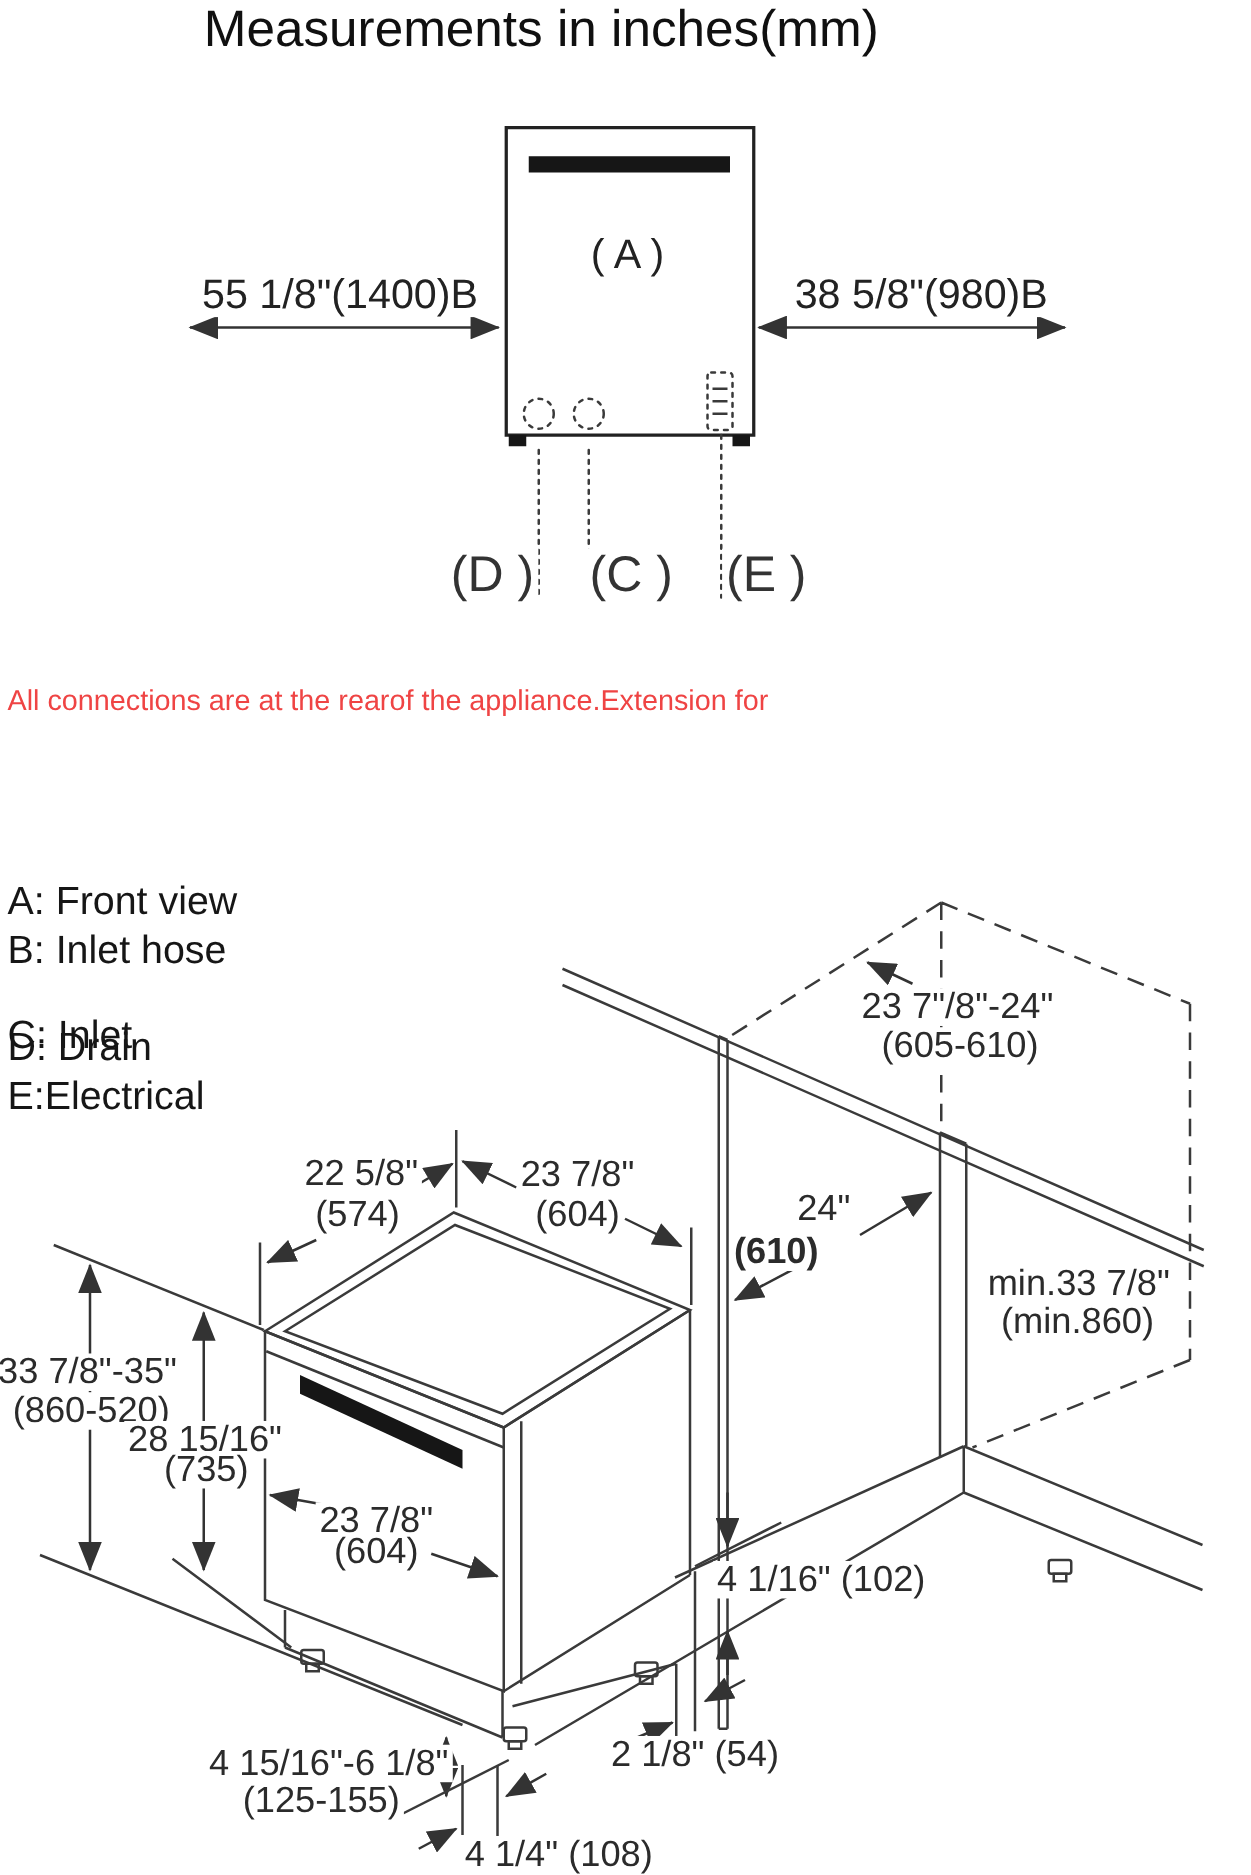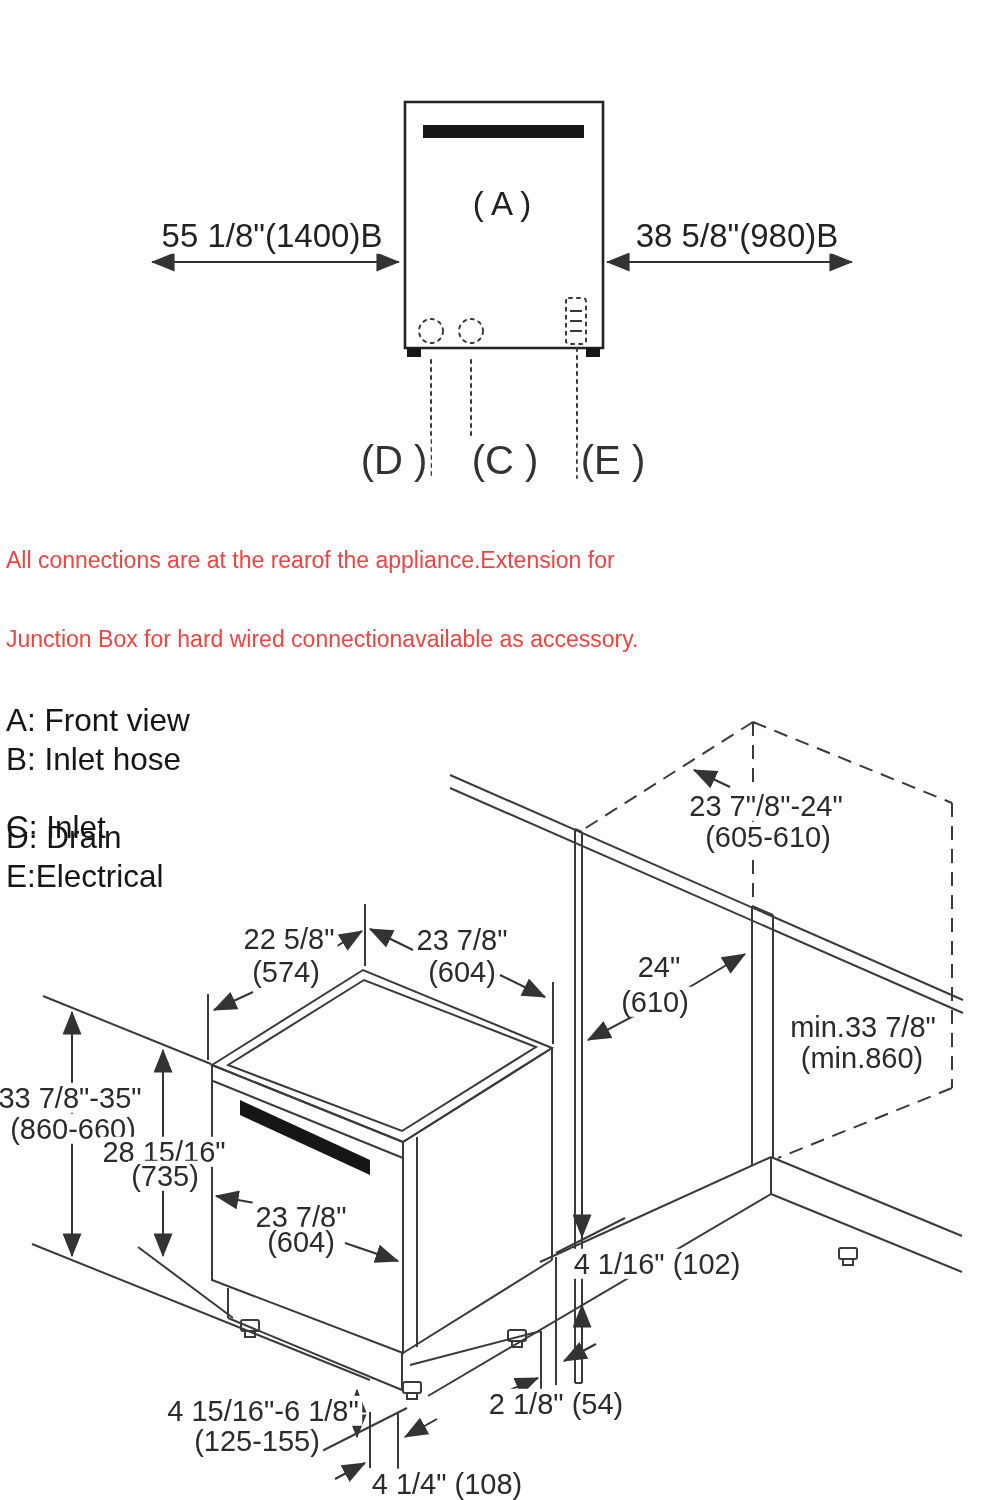--- a/index.html
+++ b/index.html
@@ -105,49 +105,49 @@
         <path class="dim" d="M596 1344 L564 1361" marker-end="url(#ah)"></path>
         <line class="dim" x1="357" y1="1390" x2="357" y2="1437" marker-start="url(#ah)" marker-end="url(#ah)"></line>
         <path class="ln" d="M318 1453 L407 1408"></path>
         <path class="ln" d="M370 1412 V1468 M398 1412 V1498"></path>
         <path class="dim" d="M335 1479 L365 1463" marker-end="url(#ah)"></path>
         <path class="dim" d="M437 1419 L405 1437" marker-end="url(#ah)"></path>
       </g>
     </g>
   </svg>
 
+  <div class="title">Measurements in inches(mm)</div>
 
   <div class="lbl f33" style="left:272px;top:236px;">55 1/8"(1400)B</div>
   <div class="lbl f33" style="left:737px;top:236px;">38 5/8"(980)B</div>
   <div class="lbl f33" style="left:502px;top:204px;">( A )</div>
   <div class="lbl f40" style="left:394px;top:460px;">(D )</div>
   <div class="lbl f40" style="left:505px;top:460px;">(C )</div>
   <div class="lbl f40" style="left:613px;top:460px;">(E )</div>
 
   <div class="para" style="top:547px;">All connections are at the rearof the appliance.Extension for</div>
-  <div class="para" style="top:626px;">Junction Box for hard wired connectionavailable as accessory.</div>
 
   <div class="legend-item" style="top:702px;">A: Front view</div>
   <div class="legend-item" style="top:741px;">B: Inlet hose</div>
   <div class="legend-item" style="top:809px;">C: Inlet</div>
   <div class="legend-item" style="top:819px;">D: Drain</div>
   <div class="legend-item" style="top:858px;">E:Electrical</div>
 
   <div class="lbl" style="left:289px;top:939px;">22 5/8"</div>
   <div class="lbl" style="left:286px;top:972px;">(574)</div>
   <div class="lbl" style="left:462px;top:940px;">23 7/8"</div>
   <div class="lbl" style="left:462px;top:972px;">(604)</div>
   <div class="lbl" style="left:659px;top:967px;">24"</div>
-  <div class="lbl" style="left:655px;top:1002px;">(610)</div>
+  <div class="lbl" style="left:621px;top:1002px;font-weight:bold;">(610)</div>
   <div class="lbl" style="left:766px;top:806px;">23 7"/8"-24"</div>
   <div class="lbl" style="left:768px;top:837px;">(605-610)</div>
   <div class="lbl" style="left:863px;top:1027px;">min.33 7/8"</div>
   <div class="lbl" style="left:862px;top:1058px;">(min.860)</div>
   <div class="lbl" style="left:70px;top:1098px;">33 7/8"-35"</div>
-  <div class="lbl" style="left:73px;top:1129px;">(860-660)</div>
+  <div class="lbl" style="left:73px;top:1129px;">(860-520)</div>
   <div class="lbl" style="left:164px;top:1152px;">28 15/16"</div>
   <div class="lbl" style="left:165px;top:1176px;">(735)</div>
   <div class="lbl" style="left:301px;top:1217px;">23 7/8"</div>
   <div class="lbl" style="left:301px;top:1242px;">(604)</div>
   <div class="lbl" style="left:657px;top:1264px;">4 1/16" (102)</div>
   <div class="lbl" style="left:556px;top:1404px;">2 1/8"  (54)</div>
   <div class="lbl" style="left:263px;top:1411px;">4 15/16"-6 1/8"</div>
   <div class="lbl" style="left:257px;top:1441px;">(125-155)</div>
   <div class="lbl" style="left:447px;top:1484px;">4 1/4"  (108)</div>
 

